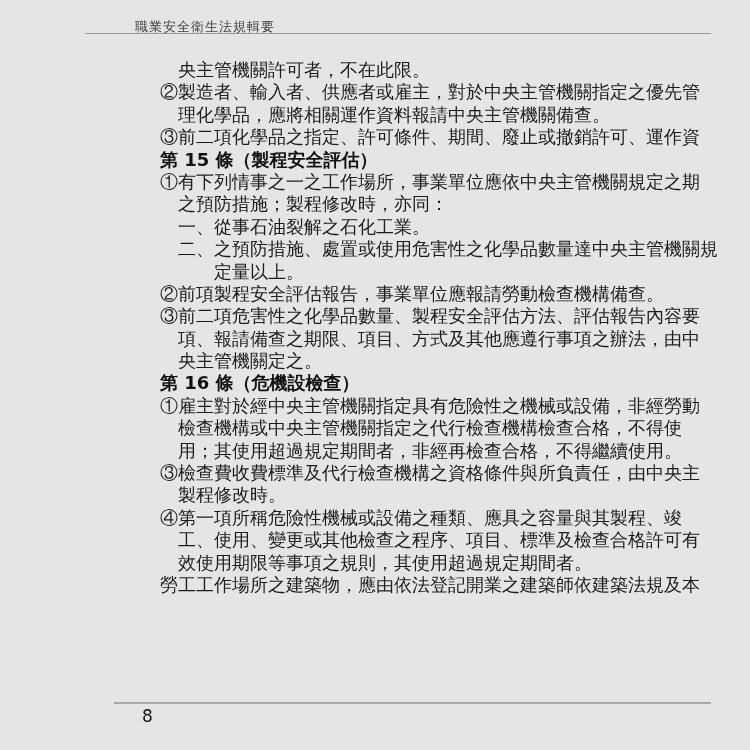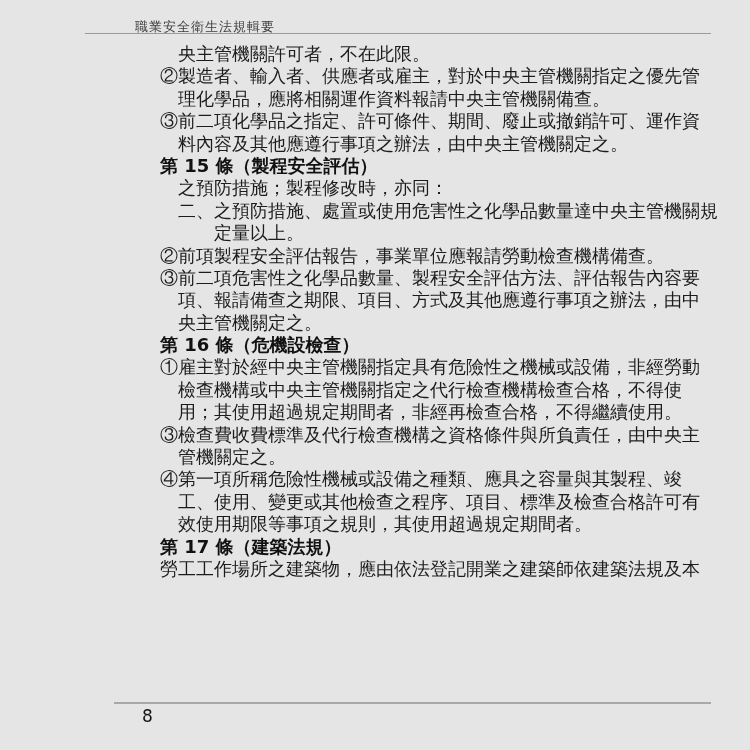--- a/index.html
+++ b/index.html
@@ -31,21 +31,21 @@
     left: 85px;
     top: 33px;
     width: 626px;
     height: 1.4px;
     background: #9a9a9a;
   }
   
   .content {
     position: absolute;
     left: 160px;
-    top: 43px;
+    top: 59px;
     width: 550px;
   }
   .line {
     font-size: 18px;
     line-height: 22.4px;
     height: 22.4px;
     white-space: nowrap;
     letter-spacing: 0px;
     color: #1c1c1c;
   }
@@ -80,38 +80,38 @@
 <div class="page">
 
   <div class="header-title">職業安全衛生法規輯要</div>
   <div class="header-rule"></div>
 
   <div class="content">
       <div class="line indent-1">央主管機關許可者，不在此限。</div>
       <div class="line">②製造者、輸入者、供應者或雇主，對於中央主管機關指定之優先管</div>
       <div class="line indent-1">理化學品，應將相關運作資料報請中央主管機關備查。</div>
       <div class="line">③前二項化學品之指定、許可條件、期間、廢止或撤銷許可、運作資</div>
-      <div class="line indent-1">料內容及其他應遵行事項之辦法，由中央主管機關定之。</div>
       <div class="line heading">第 15 條（製程安全評估）</div>
+      <div class="line">①有下列情事之一之工作場所，事業單位應依中央主管機關規定之期</div>
       <div class="line indent-1">之預防措施；製程修改時，亦同：</div>
+      <div class="line indent-1">一、從事石油裂解之石化工業。</div>
       <div class="line indent-1">二、之預防措施、處置或使用危害性之化學品數量達中央主管機關規</div>
       <div class="line indent-3">定量以上。</div>
       <div class="line">②前項製程安全評估報告，事業單位應報請勞動檢查機構備查。</div>
       <div class="line">③前二項危害性之化學品數量、製程安全評估方法、評估報告內容要</div>
       <div class="line indent-1">項、報請備查之期限、項目、方式及其他應遵行事項之辦法，由中</div>
       <div class="line indent-1">央主管機關定之。</div>
       <div class="line heading">第 16 條（危機設檢查）</div>
       <div class="line">①雇主對於經中央主管機關指定具有危險性之機械或設備，非經勞動</div>
       <div class="line indent-1">檢查機構或中央主管機關指定之代行檢查機構檢查合格，不得使</div>
       <div class="line indent-1">用；其使用超過規定期間者，非經再檢查合格，不得繼續使用。</div>
       <div class="line">③檢查費收費標準及代行檢查機構之資格條件與所負責任，由中央主</div>
-      <div class="line indent-1">管機關定之。</div>
+      <div class="line indent-1">製程修改時。</div>
       <div class="line">④第一項所稱危險性機械或設備之種類、應具之容量與其製程、竣</div>
       <div class="line indent-1">工、使用、變更或其他檢查之程序、項目、標準及檢查合格許可有</div>
       <div class="line indent-1">效使用期限等事項之規則，其使用超過規定期間者。</div>
-      <div class="line heading">第 17 條（建築法規）</div>
       <div class="line">勞工工作場所之建築物，應由依法登記開業之建築師依建築法規及本</div>
     </div>
 
   <div class="footer-rule"></div>
   <div class="page-number">8</div>
 
 </div>
 
 </body></html>

